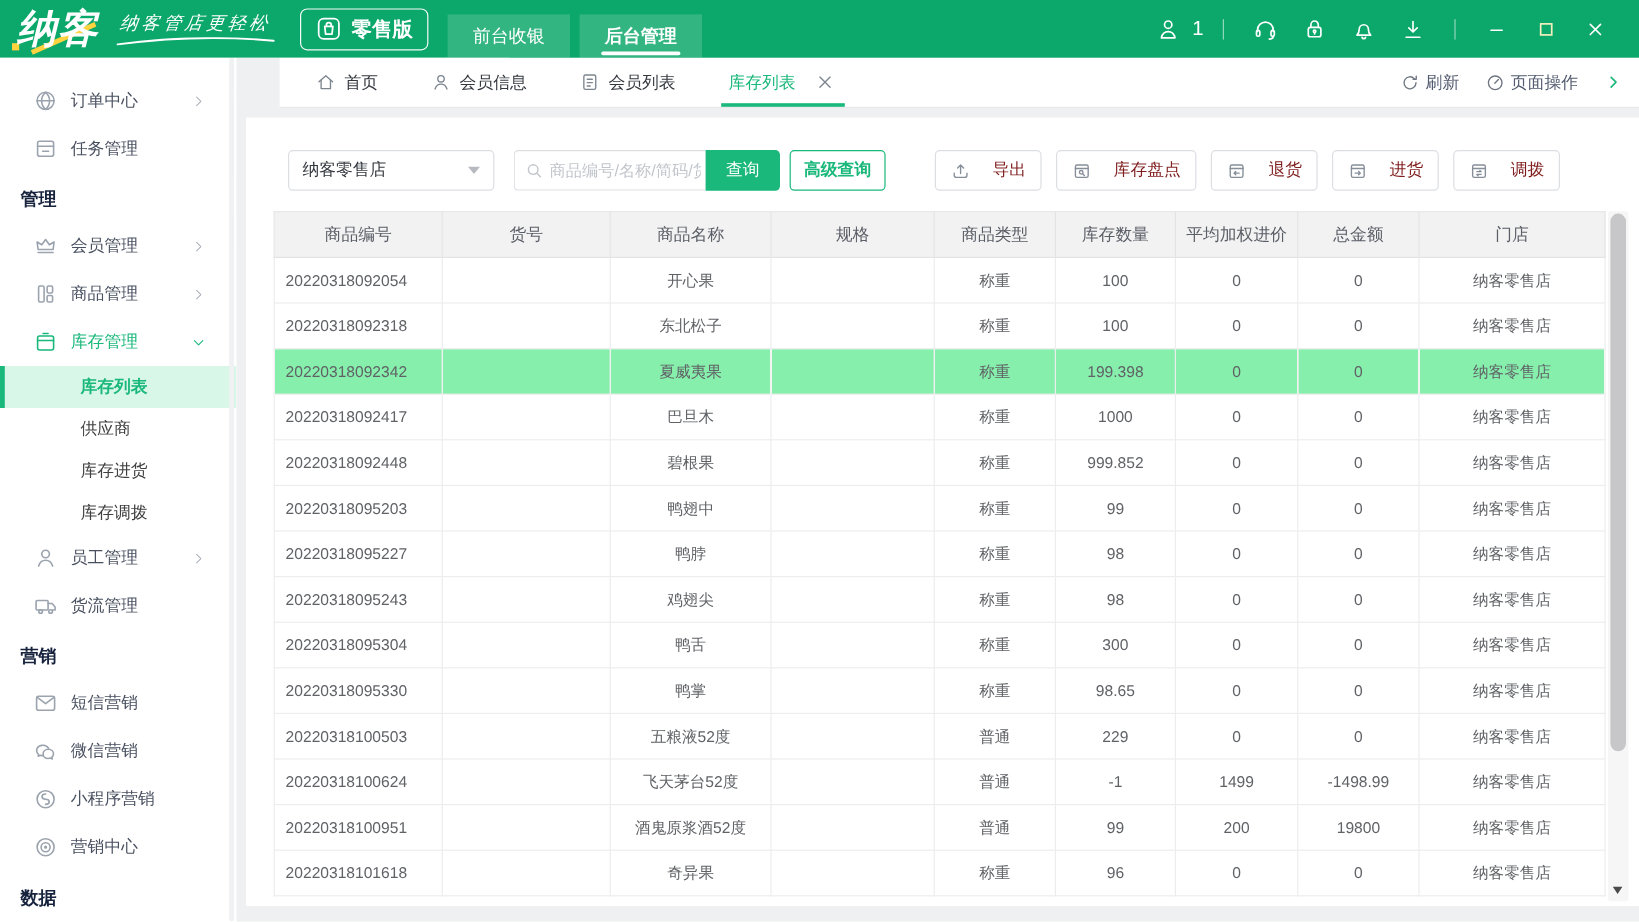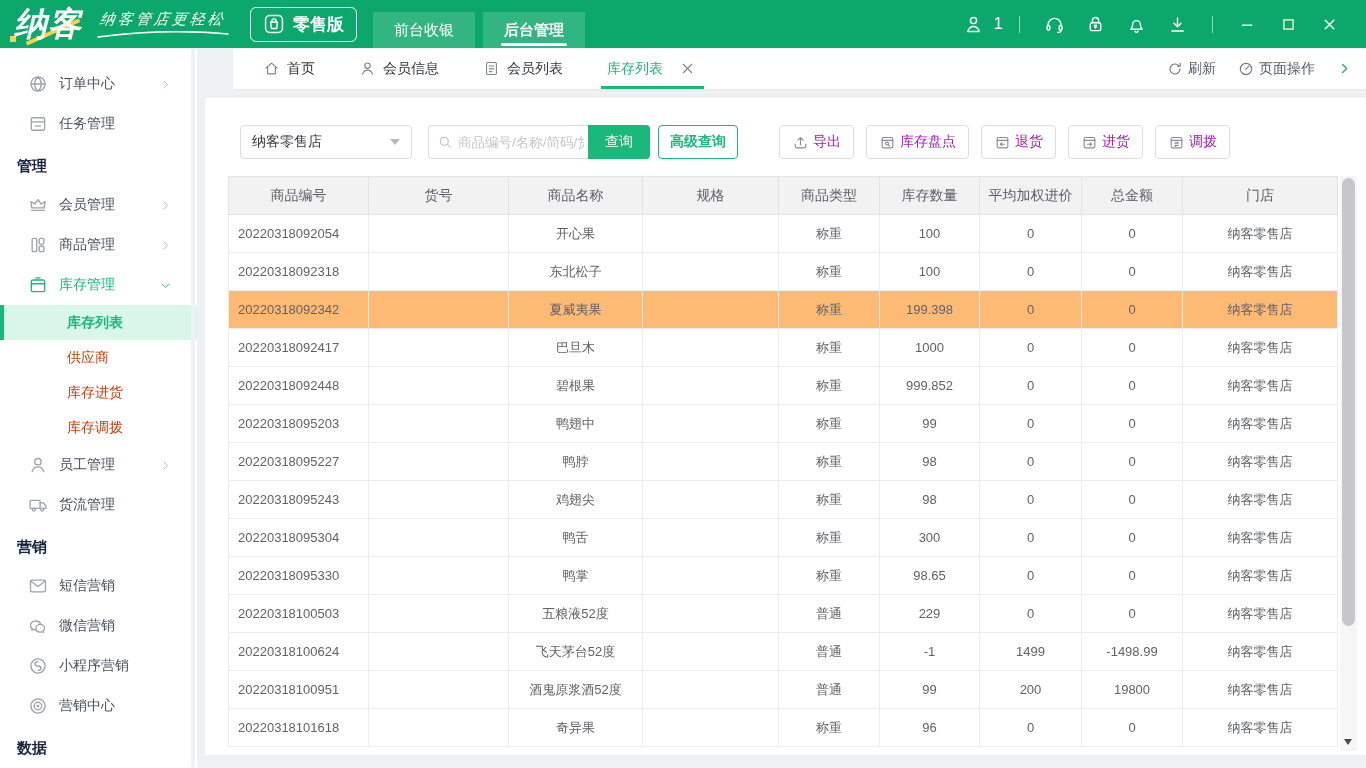--- a/index.html
+++ b/index.html
@@ -42,21 +42,21 @@
   .sidebar::after { content:''; position:absolute; top:0; right:2px; width:4px; height:100%;
     background:#f0f1f2; border-radius:2px; }
   .side-item { height:40px; display:flex; align-items:center; padding:0 14px 0 28px;
     color:#495060; font-size:14px; cursor:pointer; }
   .side-item .icon { width:20px; height:20px; margin-right:11px; color:#9ba3ae; }
   .side-item .chev { width:13px; height:13px; margin-left:auto; color:#aab0ba; }
   .side-item.active { color:var(--green,#1ab87a); }
   .side-item.active .icon, .side-item.active .chev { color:var(--green,#1ab87a); }
   .side-header { padding:13px 0 9px 17px; font-size:15px; font-weight:bold; color:#17233d; }
   .side-sub { height:35px; display:flex; align-items:center; padding-left:63px;
-    font-size:14px; color:#c2410c; cursor:pointer; border-left:4px solid transparent; }
+    font-size:14px; color:#404040; cursor:pointer; border-left:4px solid transparent; }
   .side-sub.active { background:var(--subbg,#d9f7e9); color:var(--green,#1ab87a);
     border-left-color:var(--green,#1ab87a); font-weight:bold; }
 
   
   .main { position:fixed; left:197px; top:48px; right:0; bottom:0; background:#eef0f1;padding-left:36px; }
   .tabbar { height:42px; background:#fff; border-bottom:1px solid #e6e8ea;
     display:flex; align-items:center; padding:0 14px 0 30px; }
   .tabs { display:flex; height:100%; }
   .tab { display:flex; align-items:center; gap:7px; margin-right:44px; font-size:14px;
     color:#33383f; position:relative; cursor:pointer; }
@@ -85,33 +85,33 @@
   .search-input-box input { border:none; outline:none; width:100%; font-size:13.5px;
     color:#33383f; font-family:inherit; background:transparent; }
   .search-input-box input::placeholder { color:#c2c6cc; }
   .search-btn { width:62px; background:var(--green,#1ab87a); color:#fff; border:none;
     border-radius:0 4px 4px 0; font-size:14px; cursor:pointer; font-family:inherit; }
   .adv-btn { margin-left:8px; height:34px; border:1px solid var(--green,#1ab87a);
     color:var(--green,#1ab87a); background:#fff; border-radius:4px; padding:0 11px;
     font-size:14px; font-weight:bold; cursor:pointer; font-family:inherit; }
   .act-group { display:flex; }
   .act-btn { margin-left:12px; height:34px; border:1px solid #dcdee2; background:#fff;
-    border-radius:4px; padding:0 12px; display:flex; align-items:center; gap:4px;
-    color:#a21caf; font-size:14px; cursor:pointer; font-family:inherit; }
+    border-radius:4px; padding:0 12px; display:flex; align-items:center; gap:18px;
+    color:#7f1d1d; font-size:14px; cursor:pointer; font-family:inherit; }
   .act-btn:first-child { margin-left:41px; }
   .act-btn .icon { width:17px; height:17px; color:#868e99; }
 
   .table-wrap { margin:17px 0 0 23px; width:1110px; }
   table { border-collapse:collapse; width:1110px; table-layout:fixed; }
   th { height:38px; background:#f2f2f2; border:1px solid #e3e4e6; font-weight:normal;
     font-size:14px; color:#5a5e66; text-align:center; }
   td { height:38px; border:1px solid #ededee; font-size:13px; color:#606266;
     text-align:center; overflow:hidden; white-space:nowrap; }
   td:first-child { text-align:left; padding-left:9px; }
-  tr.hl td { background:#fdba74; }
+  tr.hl td { background:#86efac; }
   th:nth-child(1){width:140px} th:nth-child(2){width:140px} th:nth-child(3){width:134px}
   th:nth-child(4){width:136px} th:nth-child(5){width:101px} th:nth-child(6){width:100px}
   th:nth-child(7){width:102px} th:nth-child(8){width:101px}
 
   .v-scroll { position:absolute; top:78px; bottom:4px; right:9px; width:17px;
     background:#f6f6f7; border-radius:2px; }
   .v-thumb { position:absolute; top:2px; left:2px; width:13px; height:448px;
     background:#c7c7c9; border-radius:7px; }
   .v-arrow { position:absolute; bottom:6px; left:4px; width:0; height:0;
     border-left:4.5px solid transparent; border-right:4.5px solid transparent;

